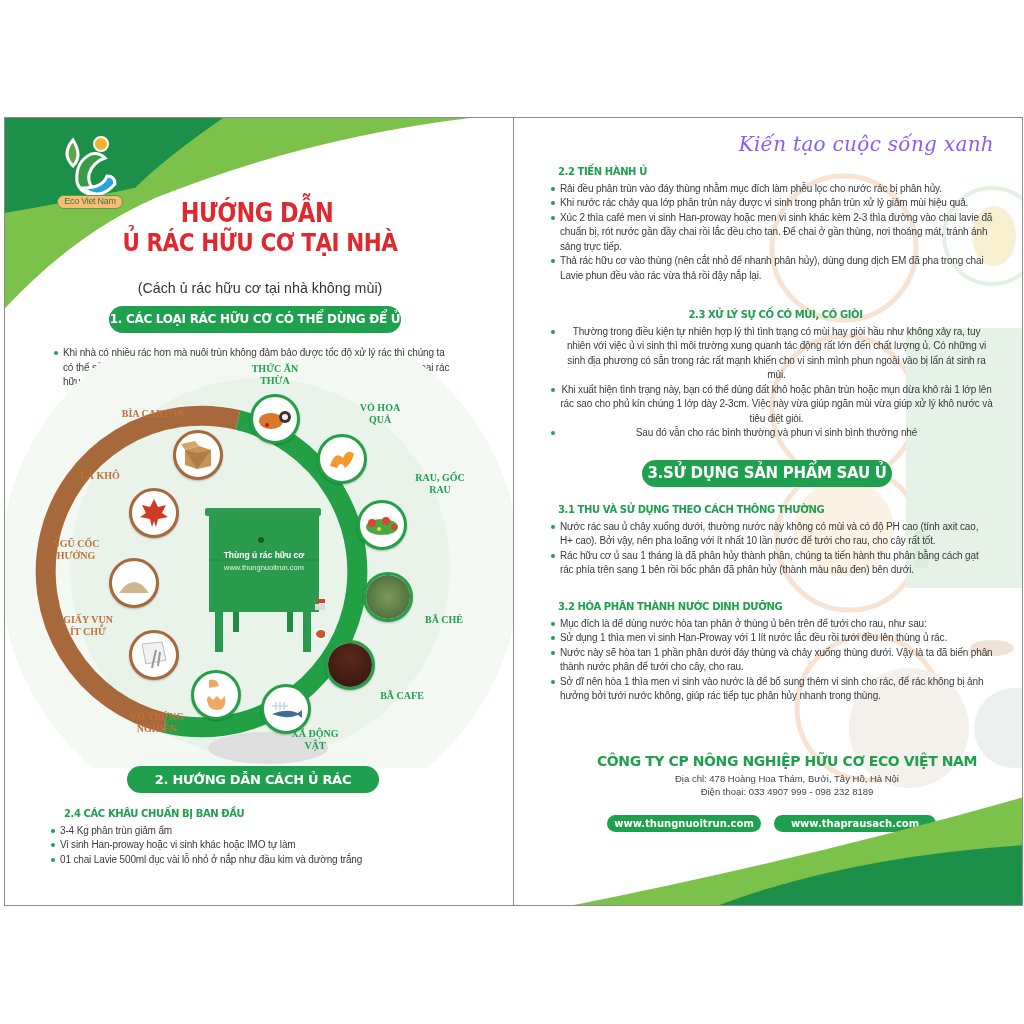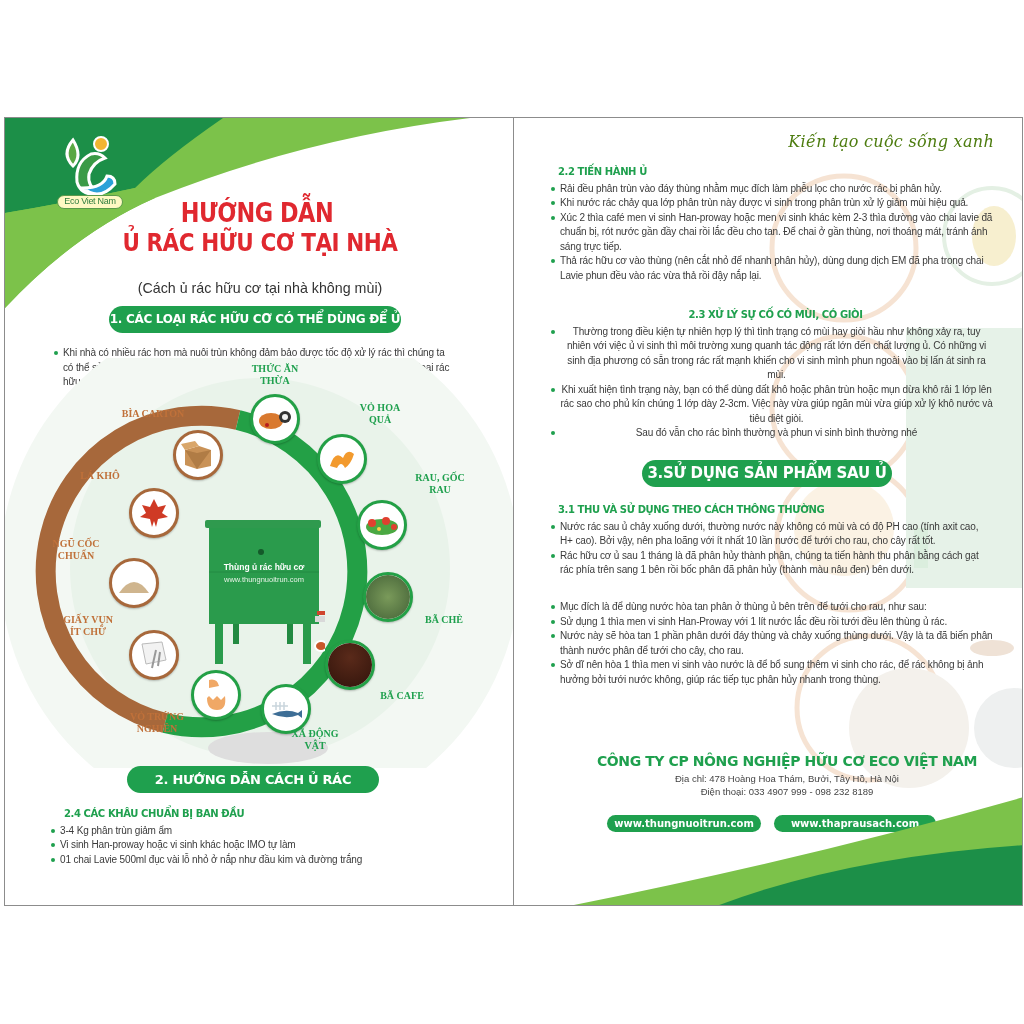--- a/index.html
+++ b/index.html
@@ -8,21 +8,21 @@
 
   .page { position: absolute; top: 117px; height: 789px; background: #fff; overflow: hidden; border: 1.5px solid #8c8c8c; }
   .page-left { left: 4px; width: 510px; }
   .page-right { left: 513px; width: 510px; }
 
   
   .lp-green-dark { position: absolute; left: 0; top: 0; width: 510px; height: 200px; }
   .lp-green-dark svg { display:block; }
 
   .logo { position: absolute; left: 48px; top: 14px; width: 74px; height: 80px; }
-  .logo-label { position: absolute; left: 52px; top: 77px; width: 66px; height: 14px; background: #fef9c3; border: 1.5px solid #5a9b4b; border-radius: 7px; font-size: 9px; color: #2e7d3f; text-align: center; line-height: 11px; font-family: "Liberation Sans Narrow", "Liberation Sans", sans-serif; letter-spacing: -0.3px; }
+  .logo-label { position: absolute; left: 52px; top: 77px; width: 66px; height: 14px; background: #fdba74; border: 1.5px solid #5a9b4b; border-radius: 7px; font-size: 9px; color: #2e7d3f; text-align: center; line-height: 11px; font-family: "Liberation Sans Narrow", "Liberation Sans", sans-serif; letter-spacing: -0.3px; }
 
   .main-title { position: absolute; left: 0; width: 510px; text-align: center; color: #e0282f; font-weight: bold; font-family: "DejaVu Sans", sans-serif; }
   .main-title.l1 { top: 80px; font-size: 26px; left: -3px; letter-spacing: -0.5px; transform: scaleX(0.86); }
   .main-title.l2 { top: 110px; font-size: 25px; left: 0; letter-spacing: -0.5px; transform: scaleX(0.86); }
   .subtitle { position: absolute; top: 161px; left: 0; width: 510px; text-align: center; font-size: 15px; color: #333; transform: scaleX(0.95); }
 
   .pill { position: absolute; background: #1fa04e; color: #fff; font-weight: bold; border-radius: 16px; text-align: center; font-family: "DejaVu Sans", sans-serif; }
   .pill-1 { left: 104px; top: 188px; width: 292px; height: 27px; line-height: 27px; font-size: 12px; transform: scaleX(1); letter-spacing: -0.3px; }
   .pill-2 { left: 83px; top: 648px; width: 252px; height: 27px; line-height: 27px; font-size: 13px; letter-spacing: -0.3px; }
   .pill-3 { left: 122px; top: 340px; width: 250px; height: 27px; line-height: 27px; font-size: 15px; letter-spacing: -0.3px; }
@@ -43,21 +43,21 @@
   
   .diagram { position: absolute; left: 0; top: 240px; width: 510px; height: 410px; }
   .circle-label { position: absolute; font-weight: bold; font-size: 10px; text-align: center; line-height: 12px; font-family: Liberation Serif, serif; }
   .brown { color: #c0713a; }
   .greenlbl { color: #1fa04e; }
   .item-circle { position: absolute; width: 50px; height: 50px; border-radius: 50%; background: #fff; box-shadow: 0 1px 2px rgba(0,0,0,.25); display:flex; align-items:center; justify-content:center; overflow:hidden; }
   .item-circle.gb { border: 3px solid #23a046; }
   .item-circle.bb { border: 3px solid #a7683b; }
 
   
-  .slogan { position: absolute; right: 28px; top: 14px; font-family: "DejaVu Serif", serif; font-style: italic; color: #4d7c0f; font-size: 16px; letter-spacing: 0.3px; }
+  .slogan { position: absolute; right: 28px; top: 14px; font-family: "DejaVu Serif", serif; font-style: italic; color: #8b5cf6; font-size: 20px; letter-spacing: 0.3px; }
   .rp-col { position: absolute; left: 44px; width: 435px; }
   .sec22 { top: 47px; }
   .sec23 { top: 190px; text-align: center; }
   .sec31 { top: 385px; }
   .sec32 { top: 482px; }
 
   .company { position: absolute; left: 0; top: 635px; width: 510px; text-align: center; }
   .company-name { color: #1fa04e; font-weight: bold; font-size: 14px; font-family: "DejaVu Sans", sans-serif; letter-spacing: -0.4px; left: 18px; position: relative; }
   .company-line { font-size: 9.5px; color: #444; line-height: 13px; position: relative; left: 18px; }
 
@@ -171,28 +171,28 @@
           <path d="M4 8 L20 8 M8 4 L8 12 M12 4 L12 12 M16 4 L16 12" stroke="#c9d5dc" stroke-width="1.5"></path>
           <path d="M4 16 Q18 10 30 15 L34 12 L34 20 L30 17 Q18 22 4 16 Z" fill="#3e6e96"></path>
         </svg>
     </div>
 
     <div class="circle-label brown" style="left:108px;top:50px;width:80px">BÌA CARTON</div>
     <div class="circle-label greenlbl" style="left:245px;top:5px;width:50px">THỨC ĂN THỪA</div>
     <div class="circle-label greenlbl" style="left:350px;top:44px;width:50px">VỎ HOA QUẢ</div>
     <div class="circle-label brown" style="left:70px;top:112px;width:50px">LÁ KHÔ</div>
     <div class="circle-label greenlbl" style="left:408px;top:114px;width:54px">RAU, GỐC RAU</div>
-    <div class="circle-label brown" style="left:42px;top:180px;width:58px">NGŨ CỐC CHUẨN</div>
+    <div class="circle-label brown" style="left:42px;top:180px;width:58px">NGŨ CỐC HƯỚNG</div>
     <div class="circle-label greenlbl" style="left:414px;top:256px;width:50px">BÃ CHÈ</div>
     <div class="circle-label brown" style="left:58px;top:256px;width:50px">GIẤY VỤN ÍT CHỮ</div>
     <div class="circle-label greenlbl" style="left:372px;top:332px;width:50px">BÃ CAFE</div>
     <div class="circle-label brown" style="left:122px;top:353px;width:60px">VỎ TRỨNG NGHIỀN</div>
     <div class="circle-label greenlbl" style="left:282px;top:370px;width:56px">XÃ ĐỘNG VẬT</div>
 
-    <div style="position:absolute;left:198px;top:160px;width:122px;height:150px">
+    <div style="position:absolute;left:198px;top:148px;width:122px;height:150px">
       <svg width="122" height="150" viewBox="0 0 122 150">
         <rect x="2" y="2" width="116" height="8" rx="2" fill="#2f9a4e"></rect>
         <rect x="6" y="10" width="110" height="96" fill="#2a9b4c"></rect>
         <line x1="6" y1="54" x2="116" y2="54" stroke="#238a42" stroke-width="1"></line>
         <circle cx="58" cy="34" r="3" fill="#145a2a"></circle>
         <rect x="12" y="106" width="8" height="40" fill="#2a9b4c"></rect>
         <rect x="100" y="106" width="8" height="40" fill="#2a9b4c"></rect>
         <rect x="30" y="106" width="6" height="20" fill="#238a42"></rect>
         <rect x="84" y="106" width="6" height="20" fill="#238a42"></rect>
         <rect x="112" y="98" width="10" height="6" fill="#d9d9d9"></rect>
@@ -259,20 +259,21 @@
 
   <div class="rp-col body-text sec31">
     <div class="sub-head">3.1 THU VÀ SỬ DỤNG THEO CÁCH THÔNG THƯỜNG</div>
     <ul class="bullets" style="margin-left:-9px">
       <li>Nước rác sau ủ chảy xuống dưới, thường nước này không có mùi và có độ PH cao (tính axit cao, H+ cao). Bởi vậy, nên pha loãng với ít nhất 10 lần nước để tưới cho rau, cho cây rất tốt.</li>
       <li>Rác hữu cơ ủ sau 1 tháng là đã phân hủy thành phân, chúng ta tiến hành thu phân bằng cách gạt rác phía trên sang 1 bên rồi bốc phân đã phân hủy (thành màu nâu đen) bên dưới.</li>
     </ul>
   </div>
 
   <div class="rp-col body-text sec32">
+    <div class="sub-head">3.2 HÓA PHÂN THÀNH NƯỚC DINH DƯỠNG</div>
     <ul class="bullets" style="margin-left:-9px">
       <li>Mục đích là để dùng nước hòa tan phân ở thùng ủ bên trên để tưới cho rau, như sau:</li>
       <li>Sử dụng 1 thìa men vi sinh Han-Proway với 1 lít nước lắc đều rồi tưới đều lên thùng ủ rác.</li>
       <li>Nước này sẽ hòa tan 1 phần phân dưới đáy thùng và chảy xuống thùng dưới. Vậy là ta đã biến phân thành nước phân để tưới cho cây, cho rau.</li>
       <li>Sở dĩ nên hòa 1 thìa men vi sinh vào nước là để bổ sung thêm vi sinh cho rác, để rác không bị ảnh hưởng bởi tưới nước không, giúp rác tiếp tục phân hủy nhanh trong thùng.</li>
     </ul>
   </div>
 
   <div class="company">
     <div class="company-name">CÔNG TY CP NÔNG NGHIỆP HỮU CƠ ECO VIỆT NAM</div>

